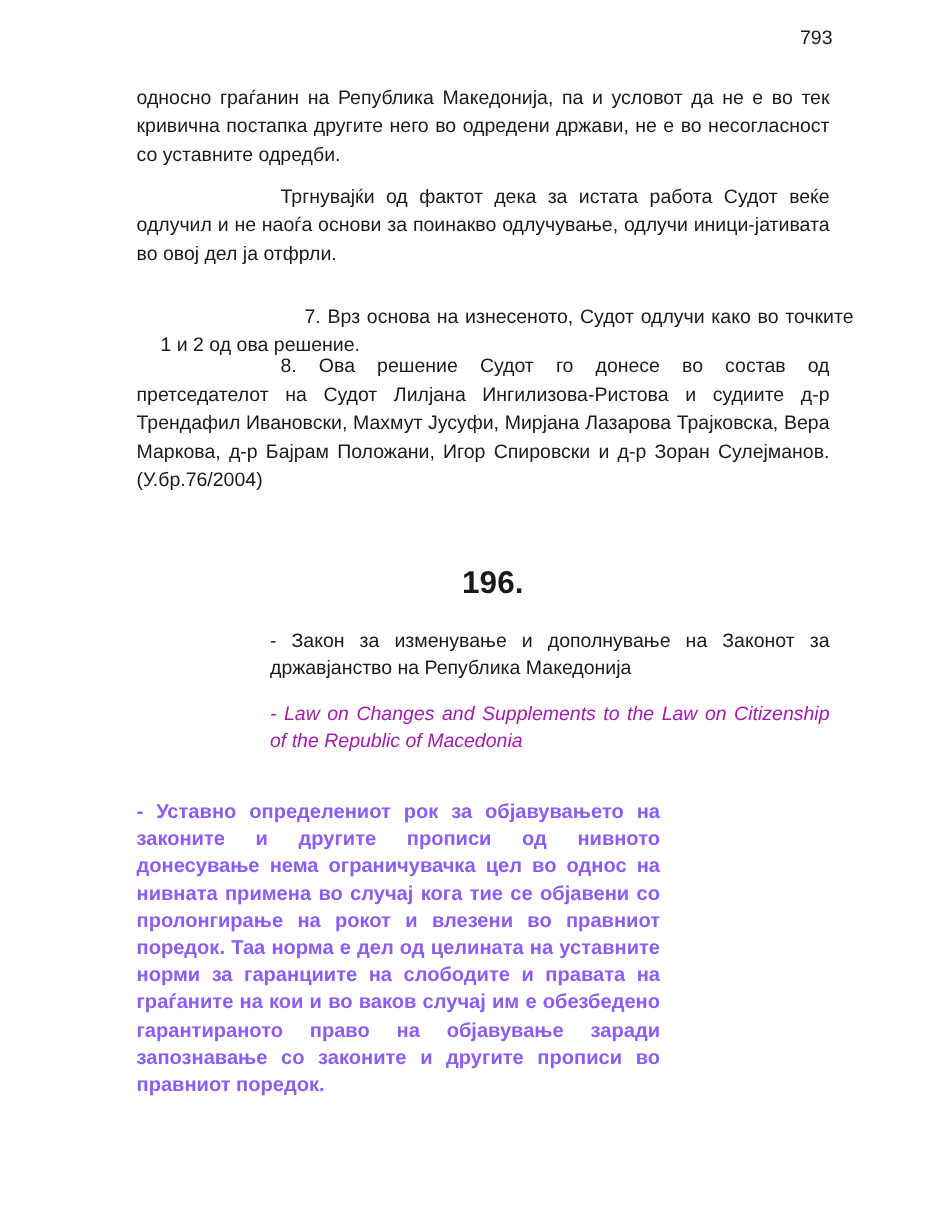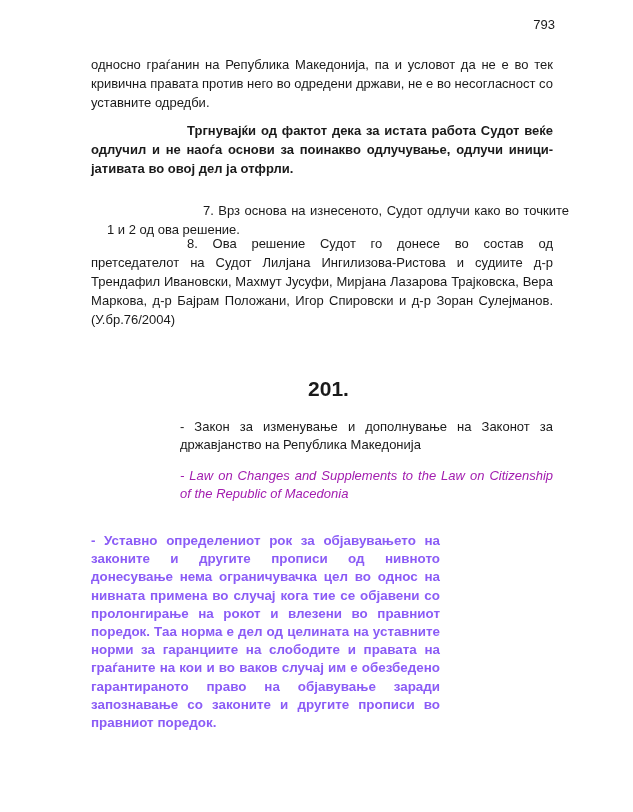--- a/index.html
+++ b/index.html
@@ -3,40 +3,40 @@
 <meta charset="utf-8">
 <style>
   html, body { margin: 0; padding: 0; background: #ffffff; }
   body { width: 633px; height: 812px; position: relative; overflow: hidden;
          font-family: "Liberation Sans", sans-serif; color: #1a1a1a; }
   .page-number { position: absolute; top: 17px; right: 78px; font-size: 13px; }
   .para { position: absolute; left: 91px; width: 462px; font-size: 13px; line-height: 19px;
           text-align: justify; }
   .para.indent { text-indent: 96px; }
   #p1 { top: 55px; }
-  #p2 { top: 121px; font-weight: bold; }
+  #p2 { top: 121px; }
   #p3 { top: 185px; }
   #p4 { top: 234px; }
   .case-number { position: absolute; top: 377px; left: 0; width: 633px; text-align: center;
                  font-size: 21px; font-weight: bold; padding-left: 24px; box-sizing: border-box; }
   .title-mk { position: absolute; top: 418px; left: 180px; width: 373px; font-size: 13px;
               line-height: 18px; font-weight: normal; text-align: justify; }
   .title-en { position: absolute; top: 467px; left: 180px; width: 373px; font-size: 13px;
               line-height: 18px; font-style: italic; text-align: justify; color: #a21caf; }
   .summary { position: absolute; top: 532px; left: 91px; width: 349px; font-size: 13.4px;
              line-height: 18.2px; font-weight: bold; text-align: justify; color: #8b5cf6; }
 </style>
 </head>
 <body>
 
 <div class="page-number">793</div>
 
-<p class="para" id="p1" style="margin:0">односно граѓанин на Република Македонија, па и условот да не е во тек кривична правата против него во одредени држави, не е во несогласност со уставните одредби.</p>
+<p class="para" id="p1" style="margin:0">односно граѓанин на Република Македонија, па и условот да не е во тек кривична постапка другите него во одредени држави, не е во несогласност со уставните одредби.</p>
 <p class="para indent" id="p2" style="margin:0">Тргнувајќи од фактот дека за истата работа Судот веќе одлучил и не наоѓа основи за поинакво одлучување, одлучи иници-јативата во овој дел ја отфрли.</p>
 <p class="para indent" id="p3" style="margin:16px">7. Врз основа на изнесеното, Судот одлучи како во точките 1 и 2 од ова решение.</p>
 <p class="para indent" id="p4" style="margin:0">8. Ова решение Судот го донесе во состав од претседателот на Судот Лилјана Ингилизова-Ристова и судиите д-р Трендафил Ивановски, Махмут Јусуфи, Мирјана Лазарова Трајковска, Вера Маркова, д-р Бајрам Положани, Игор Спировски и д-р Зоран Сулејманов. (У.бр.76/2004)</p>
 
-<div class="case-number">201.</div>
+<div class="case-number">196.</div>
 
 <p class="title-mk" style="margin:0">- Закон за изменување и дополнување на Законот за државјанство на Република Македонија</p>
 <p class="title-en" style="margin:0">- Law on Changes and Supplements to the Law on Citizenship of the Republic of Macedonia</p>
 
 <p class="summary" style="margin:0">- Уставно определениот рок за објавувањето на законите и другите прописи од нивното донесување нема ограничувачка цел во однос на нивната примена во случај кога тие се објавени со пролонгирање на рокот и влезени во правниот поредок. Таа норма е дел од целината на уставните норми за гаранциите на слободите и правата на граѓаните на кои и во ваков случај им е обезбедено гарантираното право на објавување заради запознавање со законите и другите прописи во правниот поредок.</p>
 
 </body></html>

